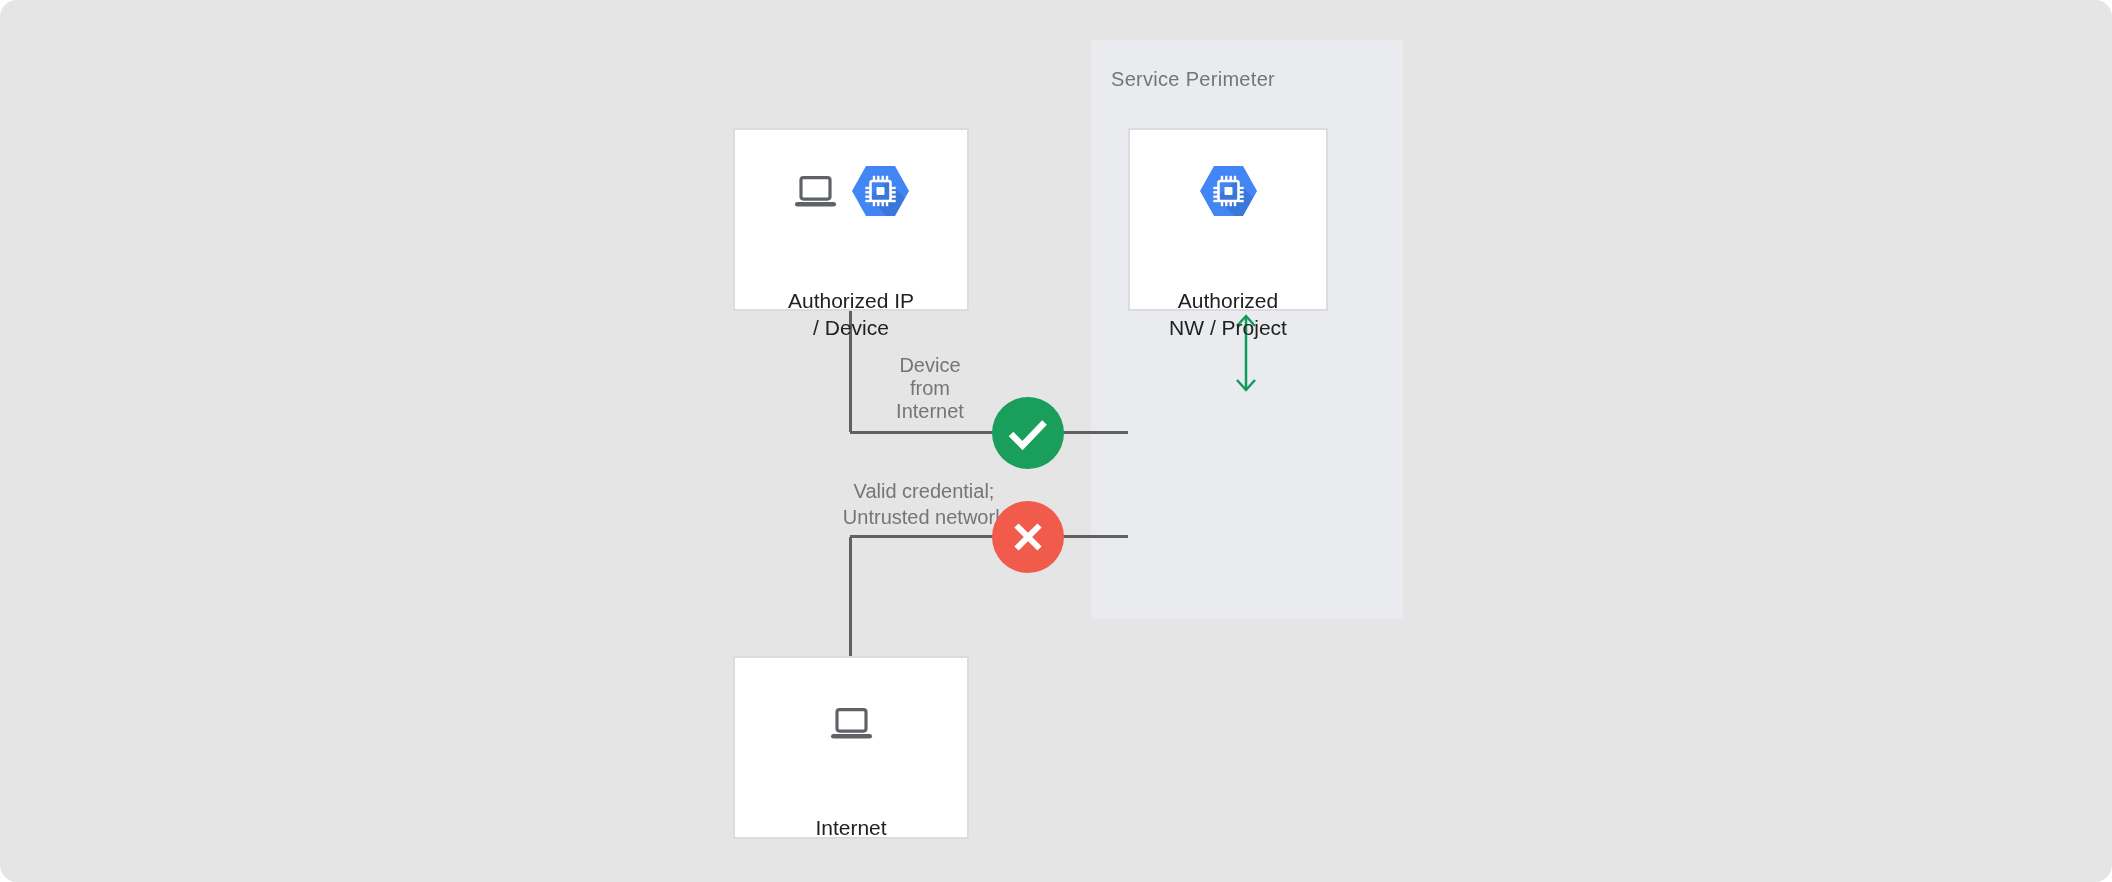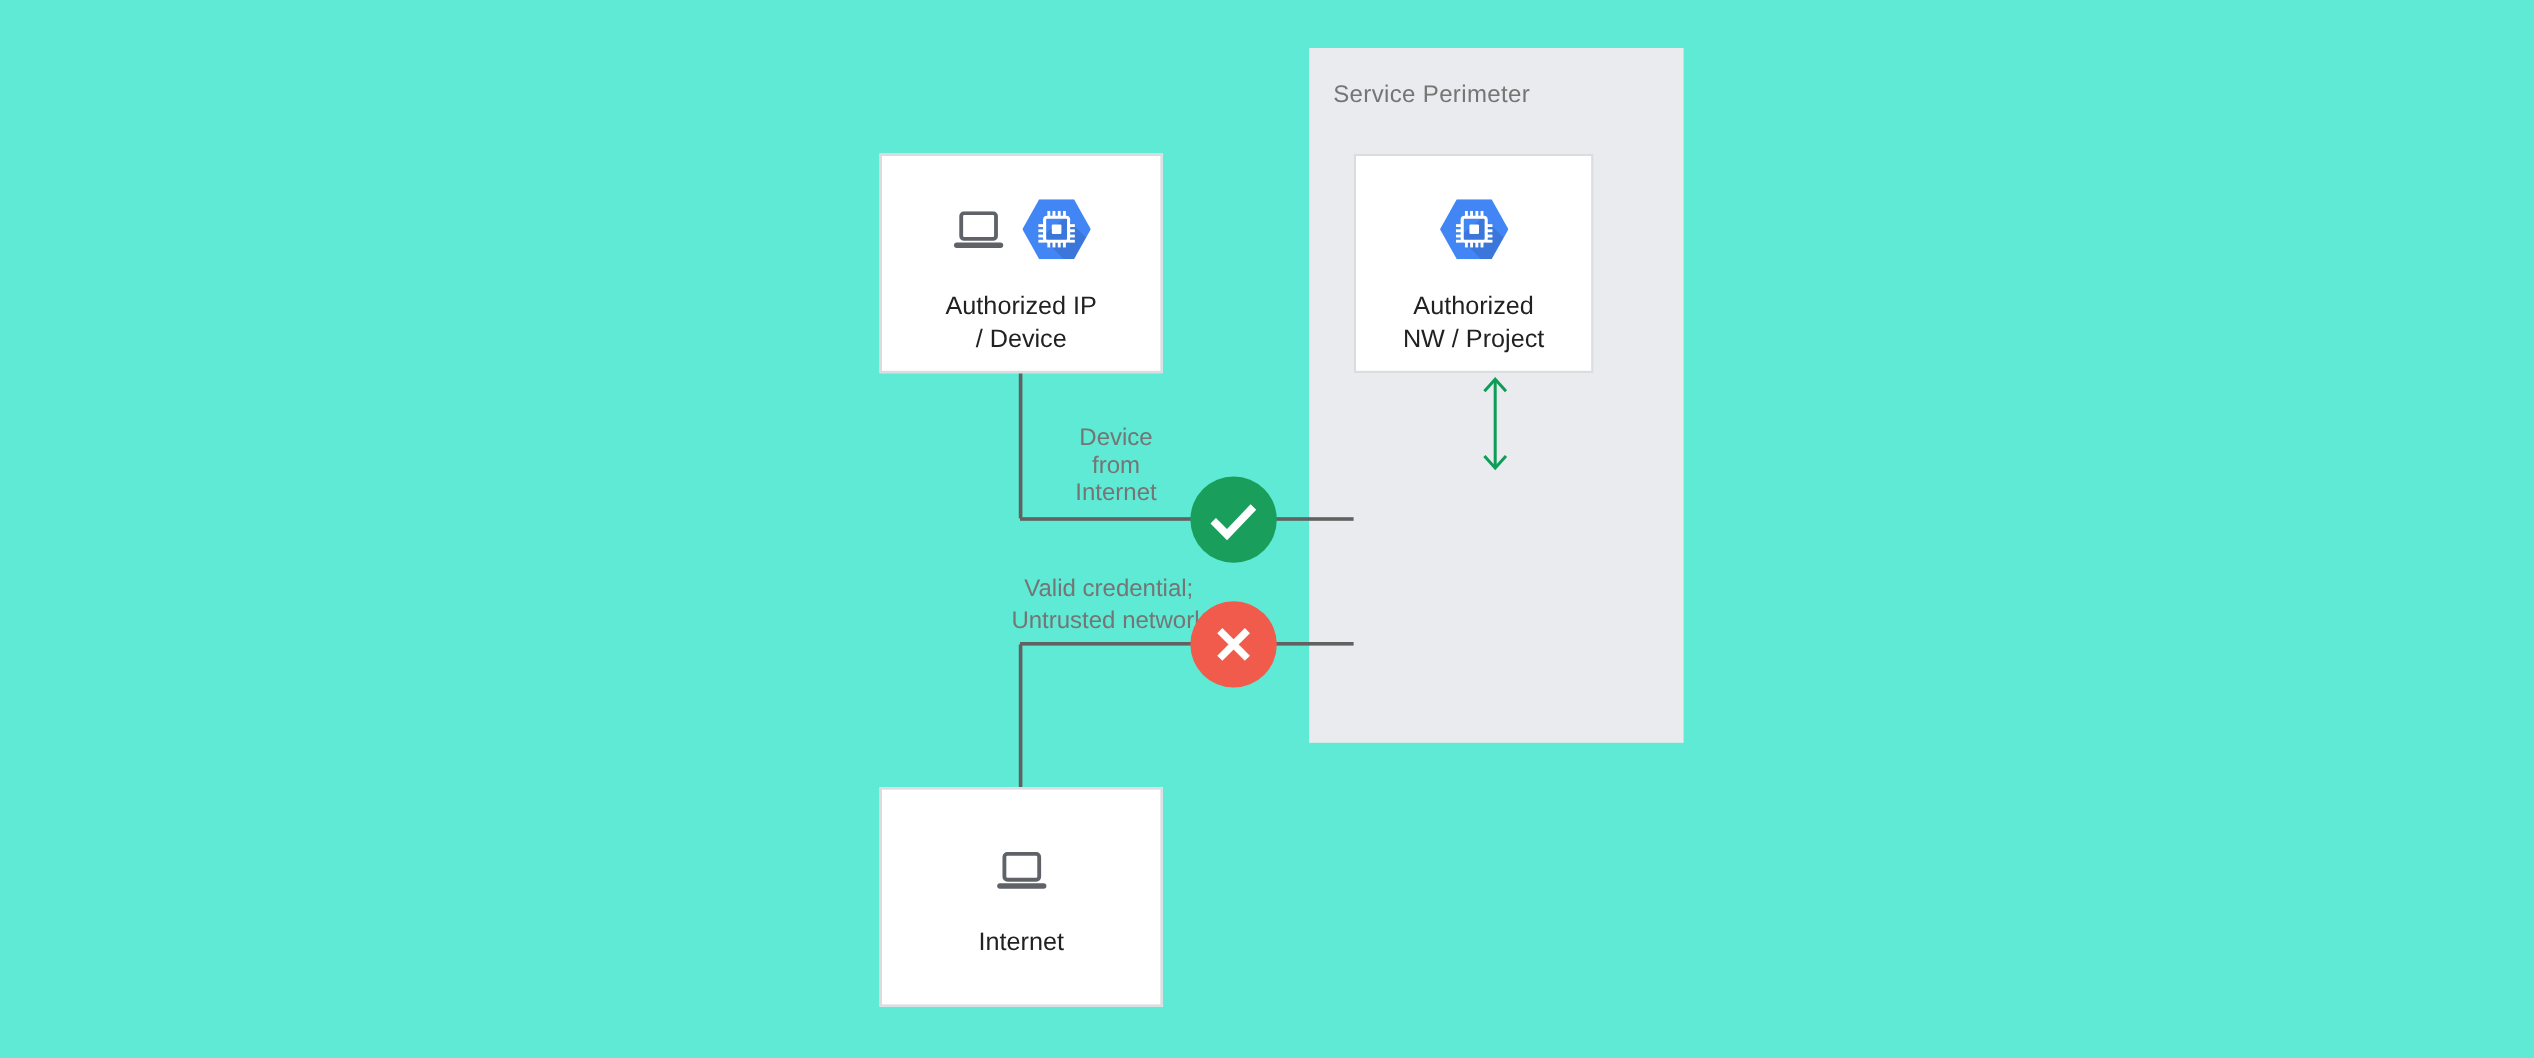--- a/index.html
+++ b/index.html
@@ -5,22 +5,23 @@
   html, body {
     margin: 0;
     padding: 0;
     background: #ffffff;
     font-family: "Liberation Sans", "DejaVu Sans", sans-serif;
   }
   #canvas {
     position: relative;
     width: 2112px;
     height: 882px;
-    background: #5eead4;
+    background: #e5e5e5;
     overflow: hidden;
+    border-radius: 17px;
   }
 
   
   .perimeter {
     position: absolute;
     left: 1091px;
     top: 40px;
     width: 312px;
     height: 579px;
     background: #e9ebee;
@@ -36,20 +37,21 @@
 
   
   .node {
     position: absolute;
     background: #ffffff;
     border: 2px solid #dadce0;
     box-sizing: border-box;
     display: flex;
     flex-direction: column;
     align-items: center;
+    gap: 45px;
   }
   .node--auth-ip   { left: 733px;  top: 128px; width: 236px; height: 183px; }
   .node--nw        { left: 1128px; top: 128px; width: 200px; height: 183px; }
   .node--data      { left: 1128px; top: 395px; width: 234px; height: 182px; }
   .node--internet  { left: 733px;  top: 656px; width: 236px; height: 183px; }
 
   .icon-row {
     margin-top: 36px;
     height: 50px;
     display: flex;

